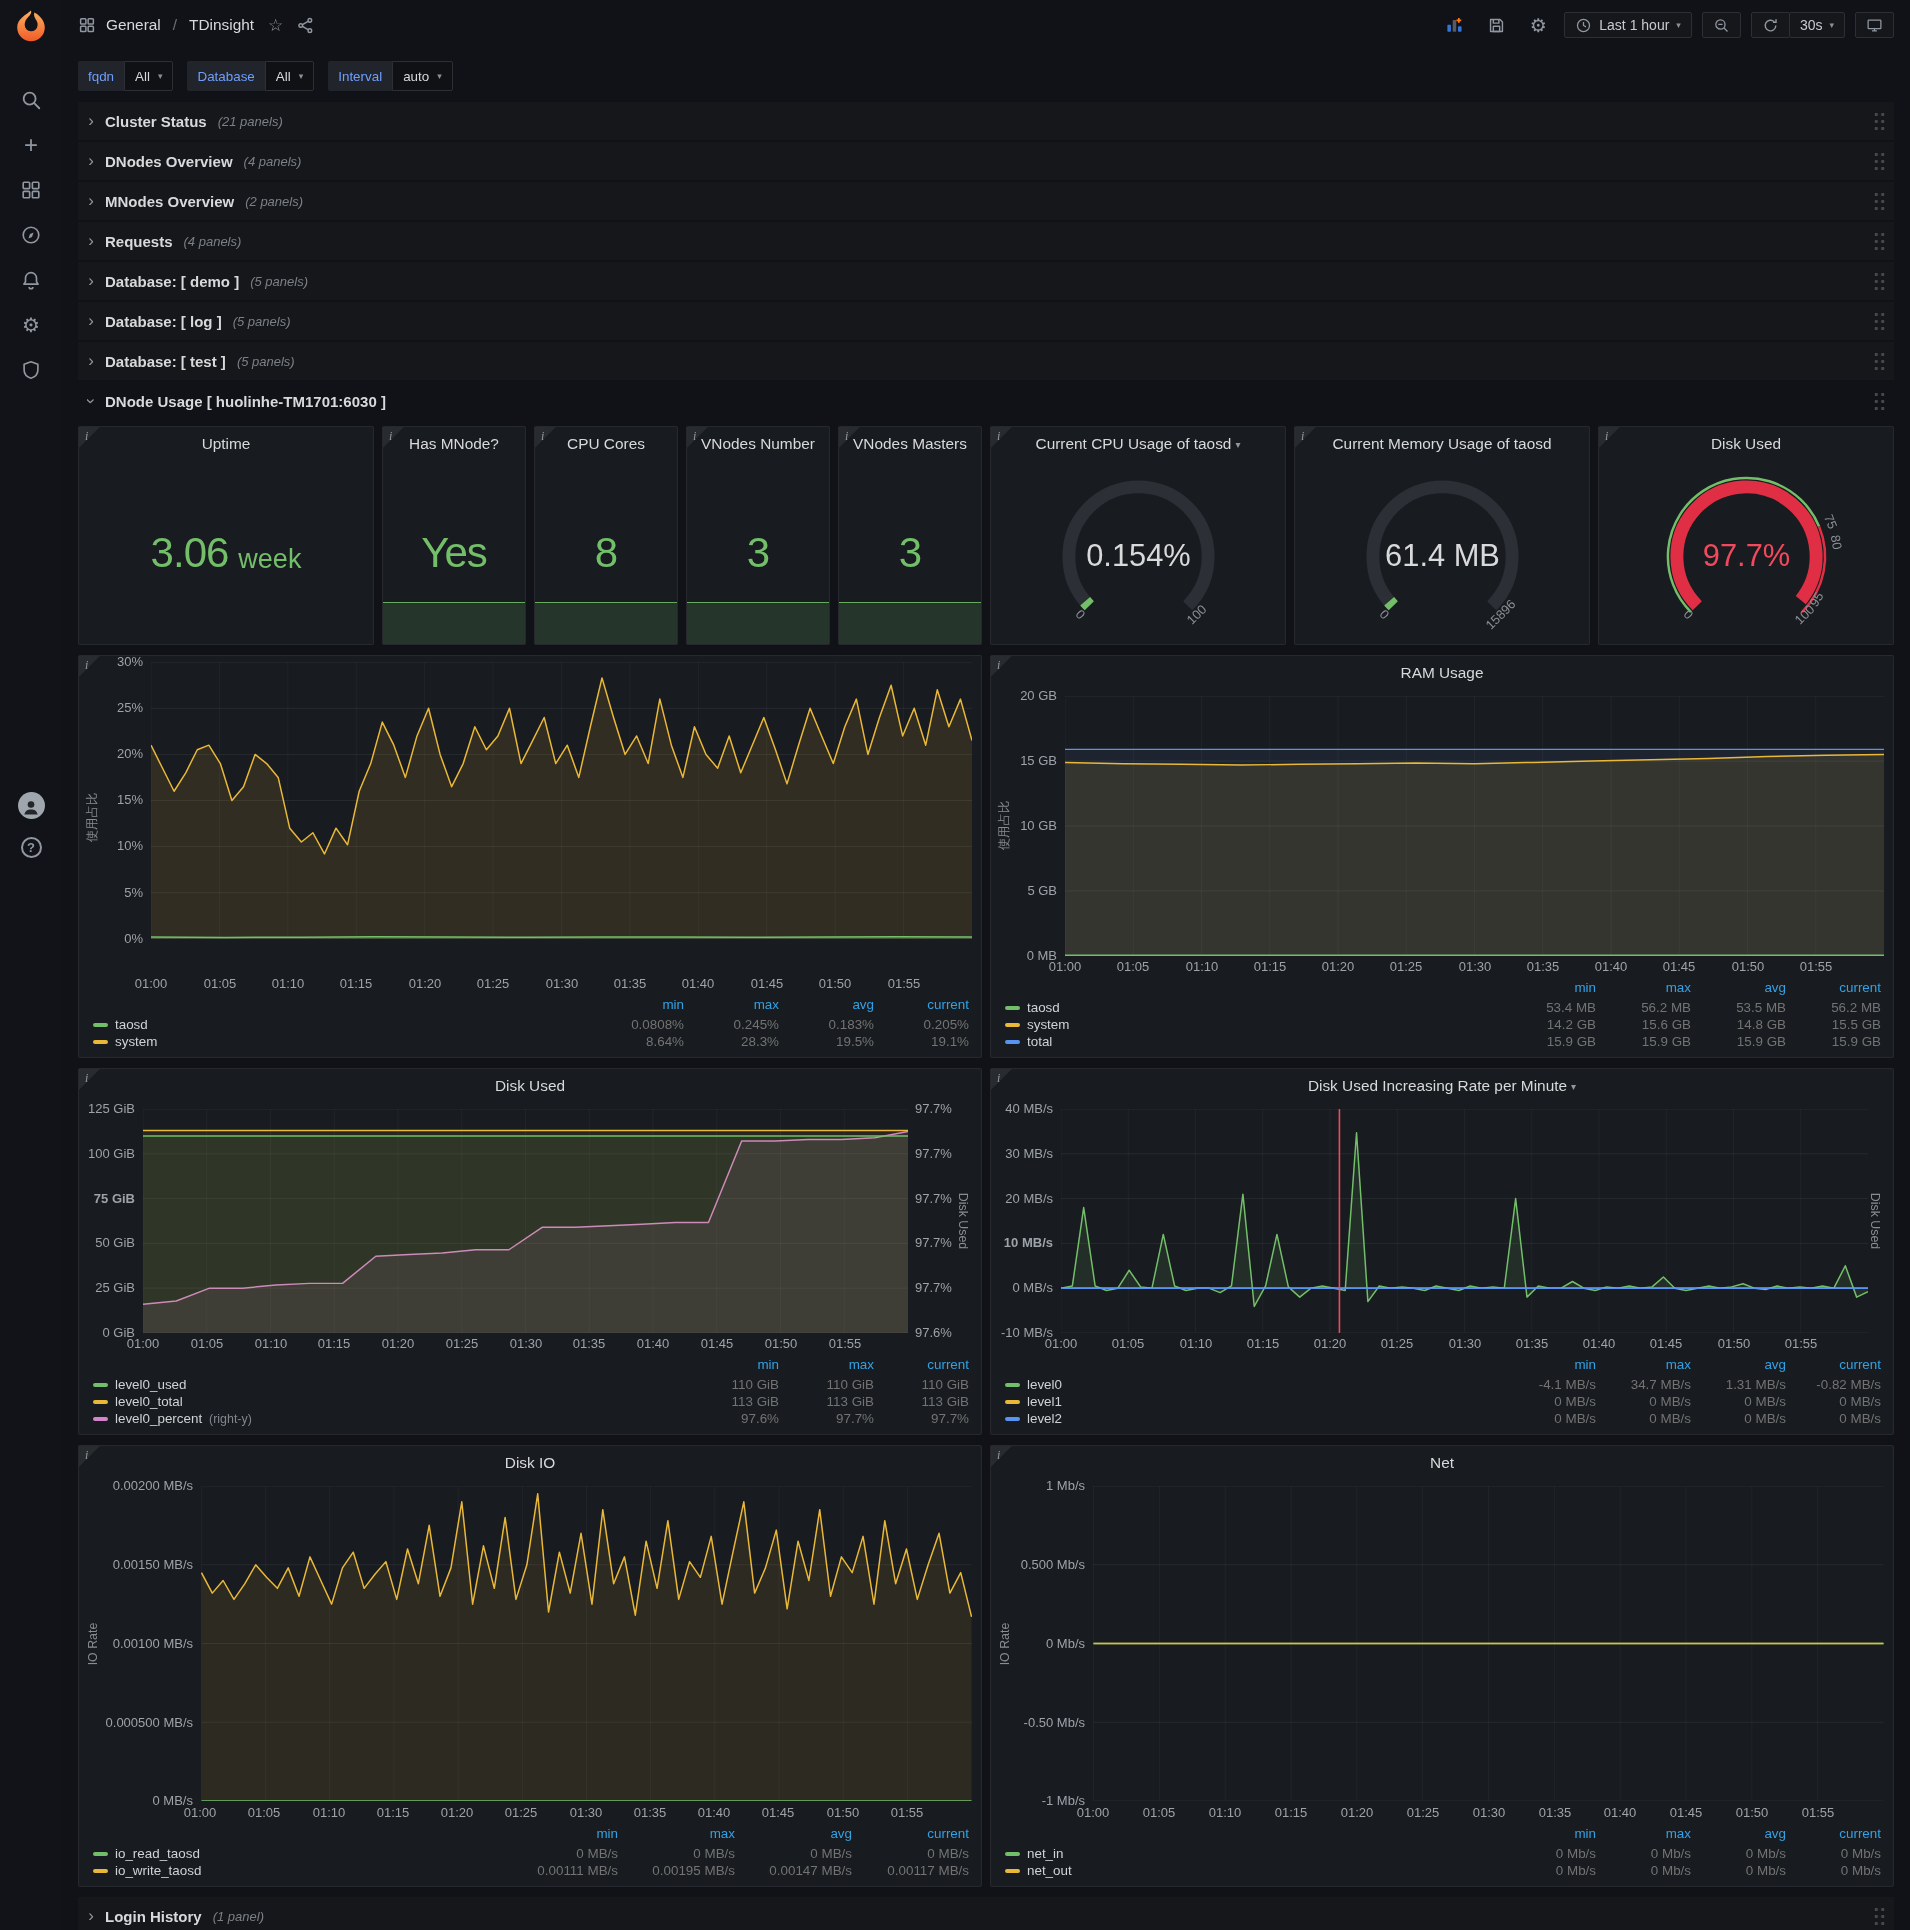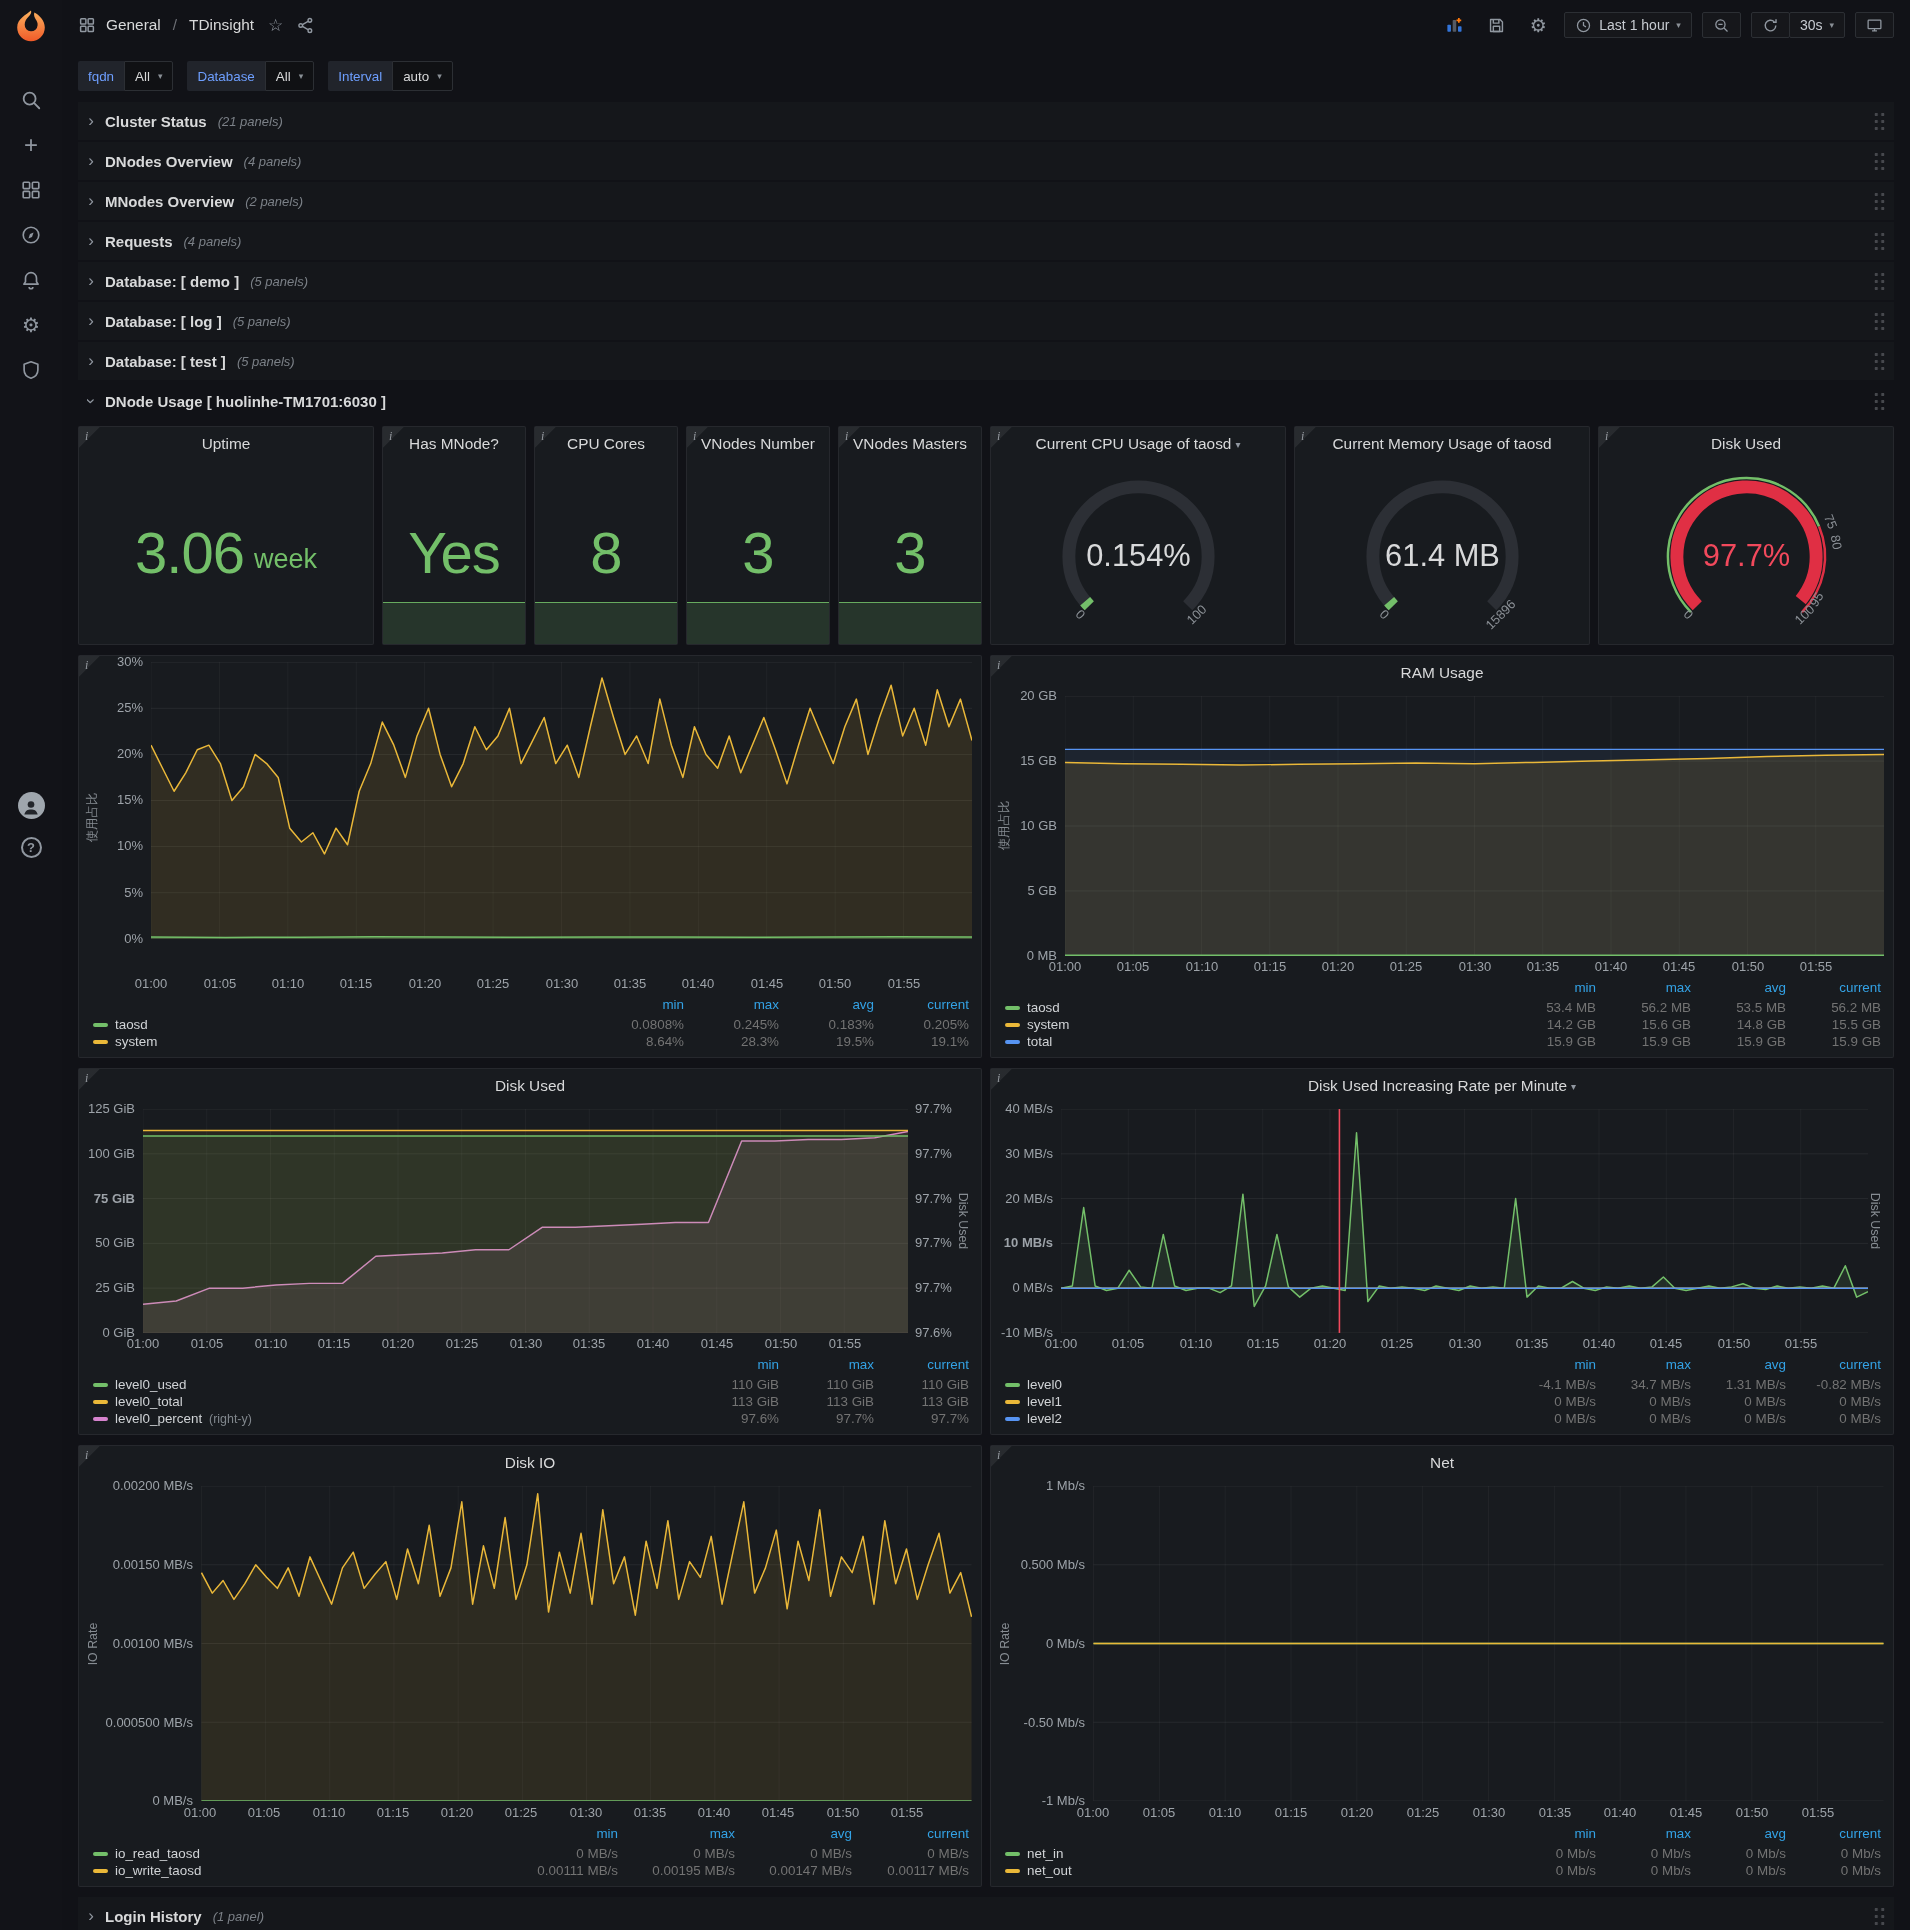--- a/index.html
+++ b/index.html
@@ -50,21 +50,21 @@
 .row-c2{grid-auto-rows:367px}
 .row-c3{grid-auto-rows:442px}
 .span2{grid-column:span 2}.span4{grid-column:span 4}.span12{grid-column:span 12}
 .panel{background:#181b1f;border:1px solid rgba(204,204,220,0.08);border-radius:2px;position:relative;display:flex;flex-direction:column;min-width:0}
 .panel-header{height:34px;display:flex;align-items:center;justify-content:center;gap:4px;flex:none}
 .panel-title{font-size:15.4px;font-weight:500;color:#d8d9da;white-space:nowrap;overflow:hidden;text-overflow:ellipsis}
 .title-caret{font-size:10px;color:#9097a0}
 .pinfo{position:absolute;top:0;left:0;width:22px;height:22px;font:italic 12px "Liberation Serif",serif;color:#969ba1;padding:2px 0 0 6px;background:linear-gradient(135deg,rgba(255,255,255,0.07) 0%,rgba(255,255,255,0.07) 47%,transparent 48%);z-index:3;cursor:pointer}
 
 .stat-body{flex:1;display:flex;align-items:center;justify-content:center;position:relative}
-.stat-value{font-size:58px;font-weight:500;color:#73bf69;letter-spacing:-1px;z-index:1}
+.stat-value{font-size:42px;font-weight:500;color:#73bf69;letter-spacing:-1px;z-index:1}
 .stat-suffix{font-size:27px;font-weight:500;color:#73bf69;margin:14px 0 0 10px;z-index:1}
 .sparkline{position:absolute;left:0;right:0;bottom:0;height:42px;background:rgba(115,191,105,0.16);border-top:1.5px solid rgba(115,191,105,0.85)}
 
 .gauge-area{flex:1;position:relative}
 .gauge-area svg{position:absolute;left:0;top:0}
 
 .chart-body{flex:1;display:flex;flex-direction:column;padding:6px 10px 6px 6px;min-height:0}
 .plot-row{flex:1;display:flex;position:relative;min-height:0}
 .axis-label{width:16px;flex:none;display:flex;align-items:center;justify-content:center;color:#878d93;font-size:12.4px}
 .axis-label span{transform:rotate(-90deg);white-space:nowrap}

